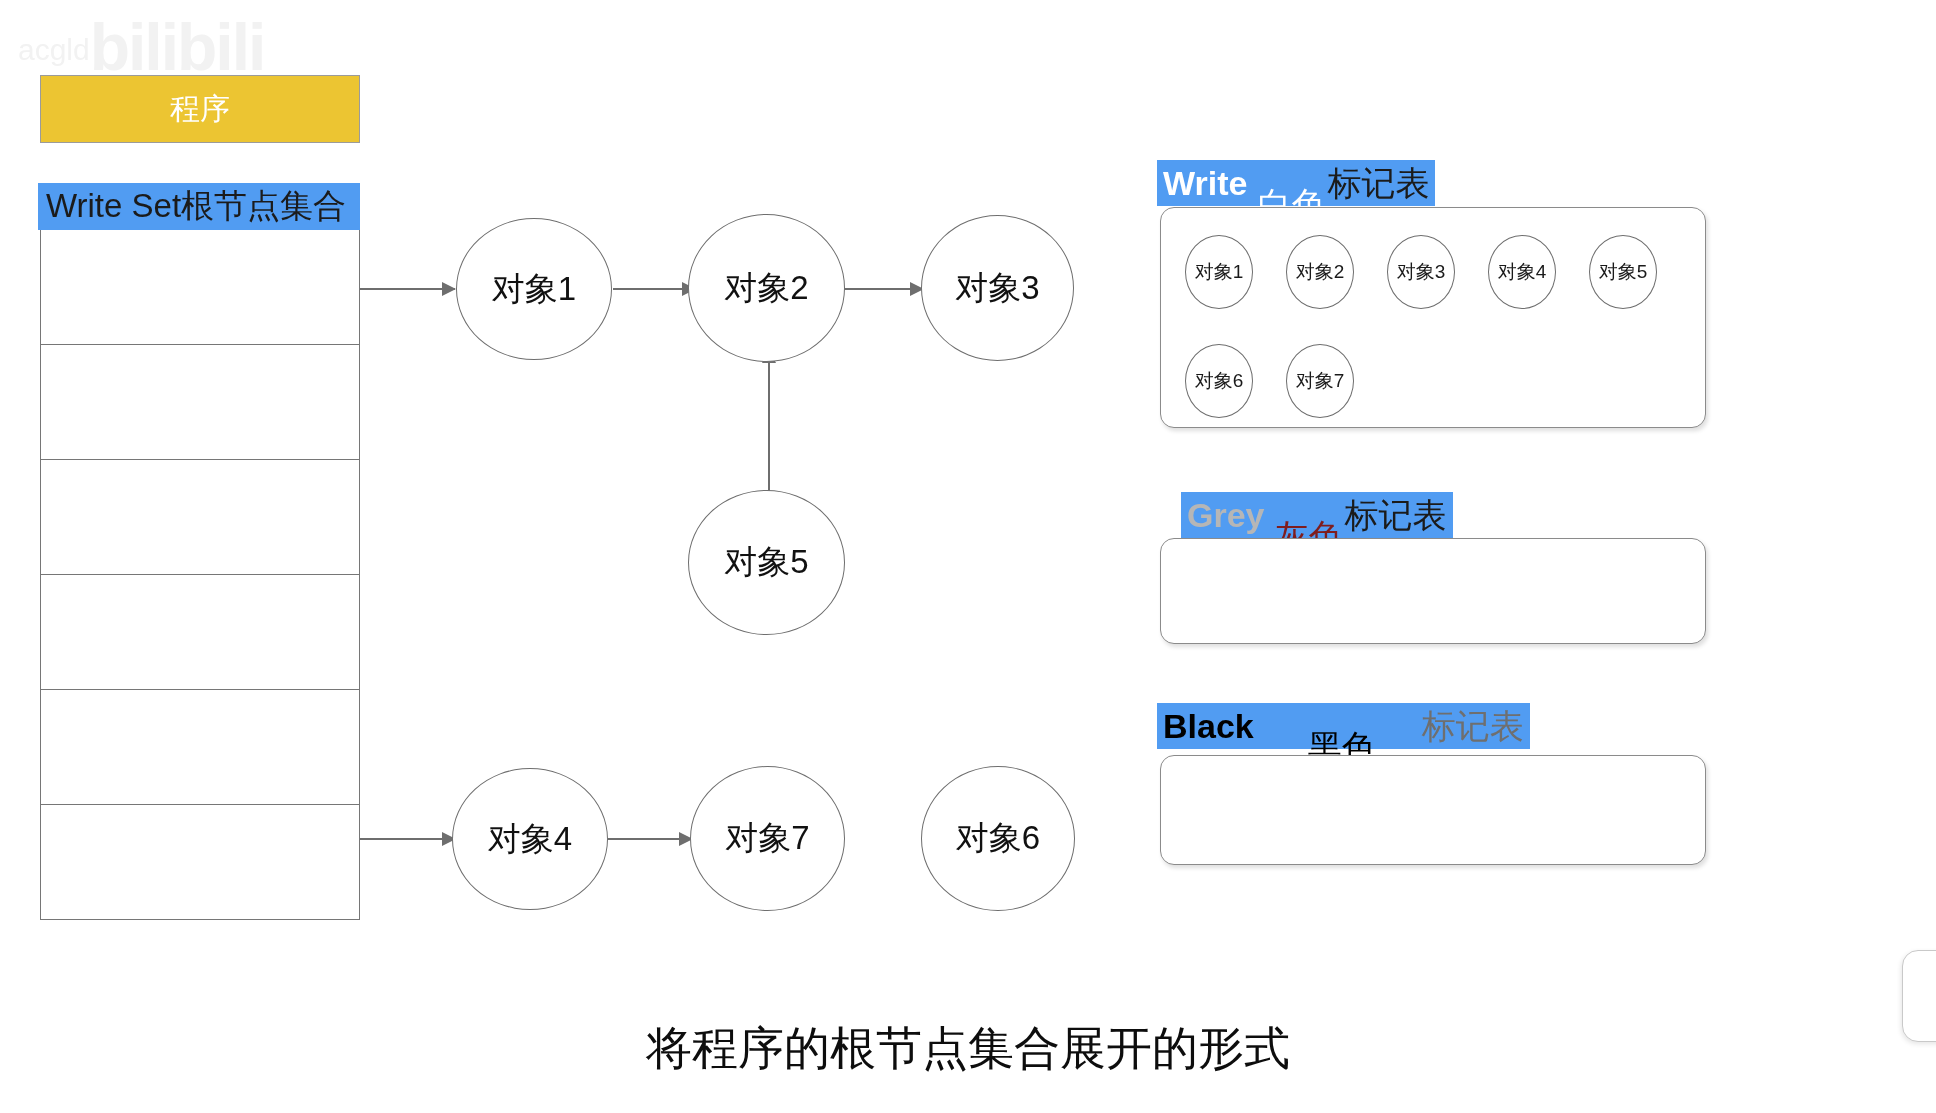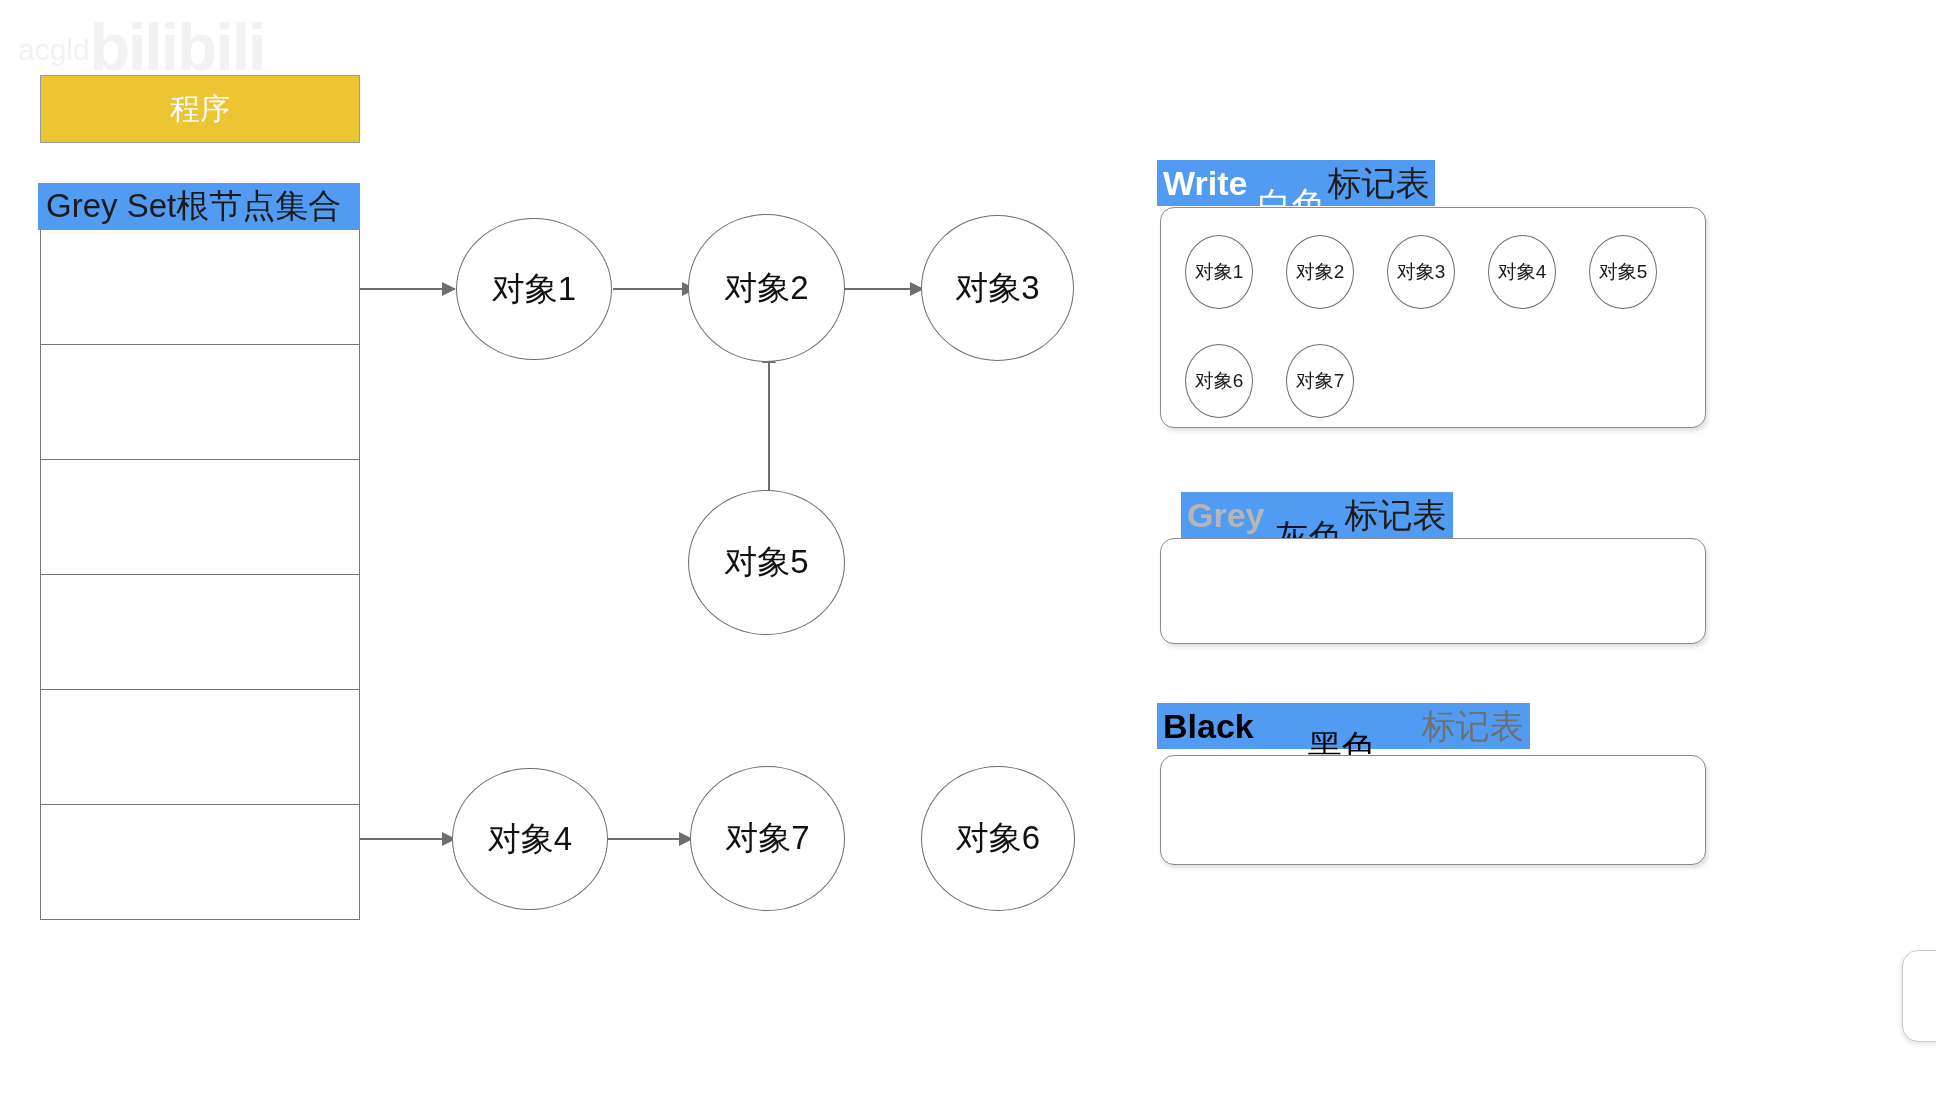--- a/index.html
+++ b/index.html
@@ -216,21 +216,21 @@
 
   <div class="wm-bili">
     <span class="wm-small">acgld</span><span>bilibili</span>
   </div>
 
   <div class="prog-box">
     <span>程序</span>
   </div>
 
   <div class="rootset-header">
-    <span>Grey Set根节点集合</span>
+    <span>Write Set根节点集合</span>
   </div>
 
   <div class="rootset-table">
     <div class="rootset-row"></div>
     <div class="rootset-row"></div>
     <div class="rootset-row"></div>
     <div class="rootset-row"></div>
     <div class="rootset-row"></div>
     <div class="rootset-row last"></div>
   </div>
@@ -289,28 +289,29 @@
     <div class="chip" style="left:24px; top:136px;">
         <span>对象6</span>
       </div>
     <div class="chip" style="left:125px; top:136px;">
         <span>对象7</span>
       </div>
   </div>
 
   <div class="mk-title" style="left:1181px; top:492px;">
     <span class="en" style="color:#b6b6b6">Grey</span>
-      <span class="cn-color" style="color:#0f172a">灰色</span>
+      <span class="cn-color" style="color:#7f1d1d">灰色</span>
       <span style="color:#1b1b1b">标记表</span>
   </div>
   <div class="mk-box" style="left:1160px; top:538px; width:546px; height:106px;"></div>
 
   <div class="mk-title" style="left:1157px; top:703px;gap:44px;">
     <span class="en" style="color:#000000">Black</span>
       <span class="cn-color" style="color:#000000">黑色</span>
       <span style="color:#6f6f6f">标记表</span>
   </div>
   <div class="mk-box" style="left:1160px; top:755px; width:546px; height:110px;"></div>
 
   <div class="edge-frag"></div>
 
+  <div class="caption">将程序的根节点集合展开的形式</div>
 
 </div>
 
 </body></html>

